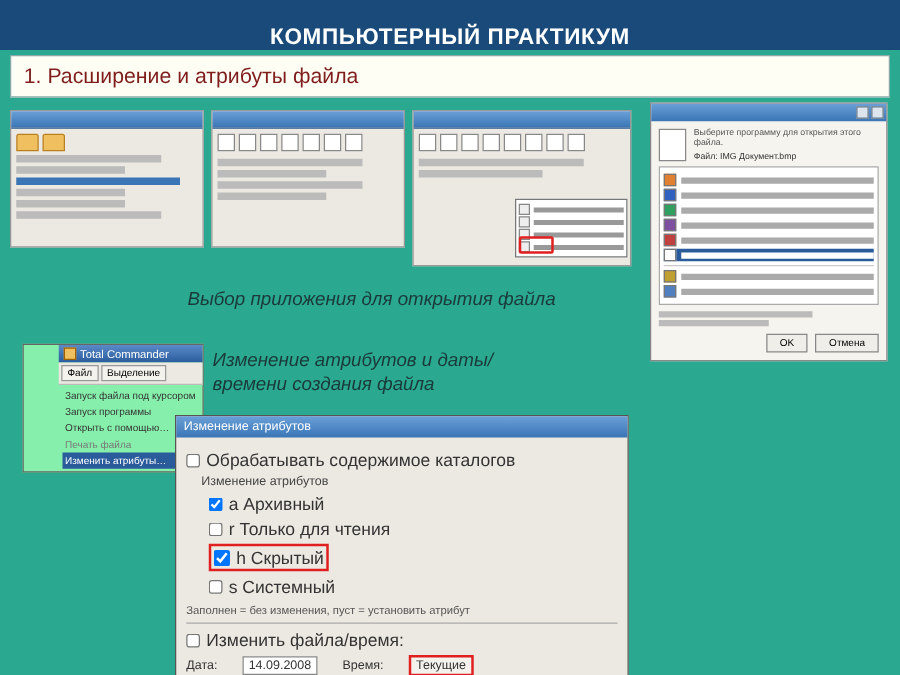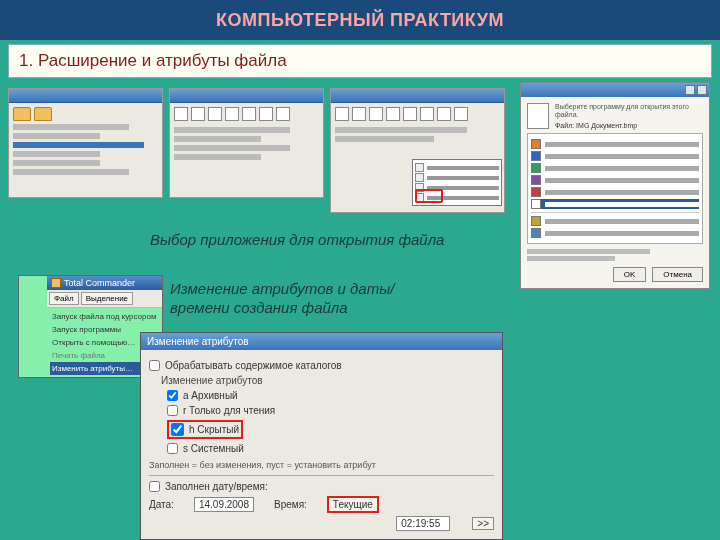--- a/index.html
+++ b/index.html
@@ -8,25 +8,25 @@
     height: 540px;
     background: #2aa890;
     font-family: Arial, sans-serif;
     position: relative;
     overflow: hidden;
   }
   .header-bar {
     width: 100%;
     height: 40px;
     background: #1a4a7a;
-    color: #fca5a5;
+    color: #ffffff;
     font-weight: bold;
     font-size: 18px;
     display: flex;
-    align-items: center;
+    align-items: flex-end;
     justify-content: center;
     letter-spacing: 0.5px;
   }
   .task-bar {
     background: #fffef5;
     border: 1px solid #8aa;
     margin: 4px 8px 0 8px;
     padding: 6px 10px;
     font-size: 17px;
     color: #7f1d1d;
@@ -136,21 +136,21 @@
   }
   .attr-title {
     background: linear-gradient(#6aa0d8,#3a75b5);
     color: #fff;
     padding: 3px 6px;
     font-size: 10px;
   }
   .attr-body { padding: 6px 8px 8px 8px; }
   .attr-cb { display: flex; align-items: center; gap: 5px; margin: 4px 0; }
   .attr-cb input { width: 11px; height: 11px; }
-  .attr-label { font-size: 10px; }
+  .attr-label { font-size: 14px; }
   .attr-group-title { margin: 4px 0 2px 12px; font-size: 10px; color: #444; }
   .indent { margin-left: 18px; align-items: center; }
   .highlight-red {
     border: 2px solid #e02020;
     padding: 1px 2px;
     display: inline-flex;
     align-items: center;
     gap: 5px;
   }
   .attr-note { font-size: 9px; color: #555; margin: 6px 0 4px 0; }
@@ -428,21 +428,21 @@
     <label class="attr-cb indent">
       <input type="checkbox" style="">
       <span class="attr-label">s  Системный</span>
     </label>
 
     <div class="attr-note">Заполнен = без изменения, пуст = установить атрибут</div>
     <div class="sep"></div>
 
     <label class="attr-cb">
       <input type="checkbox" style="">
-      <span class="attr-label">Заполнен дату/время:</span>
+      <span class="attr-label">Изменить файла/время:</span>
     </label>
 
     <div class="attr-date-row">
       <span>Дата:</span>
       <span class="field">14.09.2008</span>
       <span>Время:</span>
       <span class="redbox">Текущие</span>
     </div>
     <div class="attr-date-row" style="margin-top:3px;justify-content:flex-end;gap:22px">
       <span class="field" style="min-width:54px">02:19:55</span>

